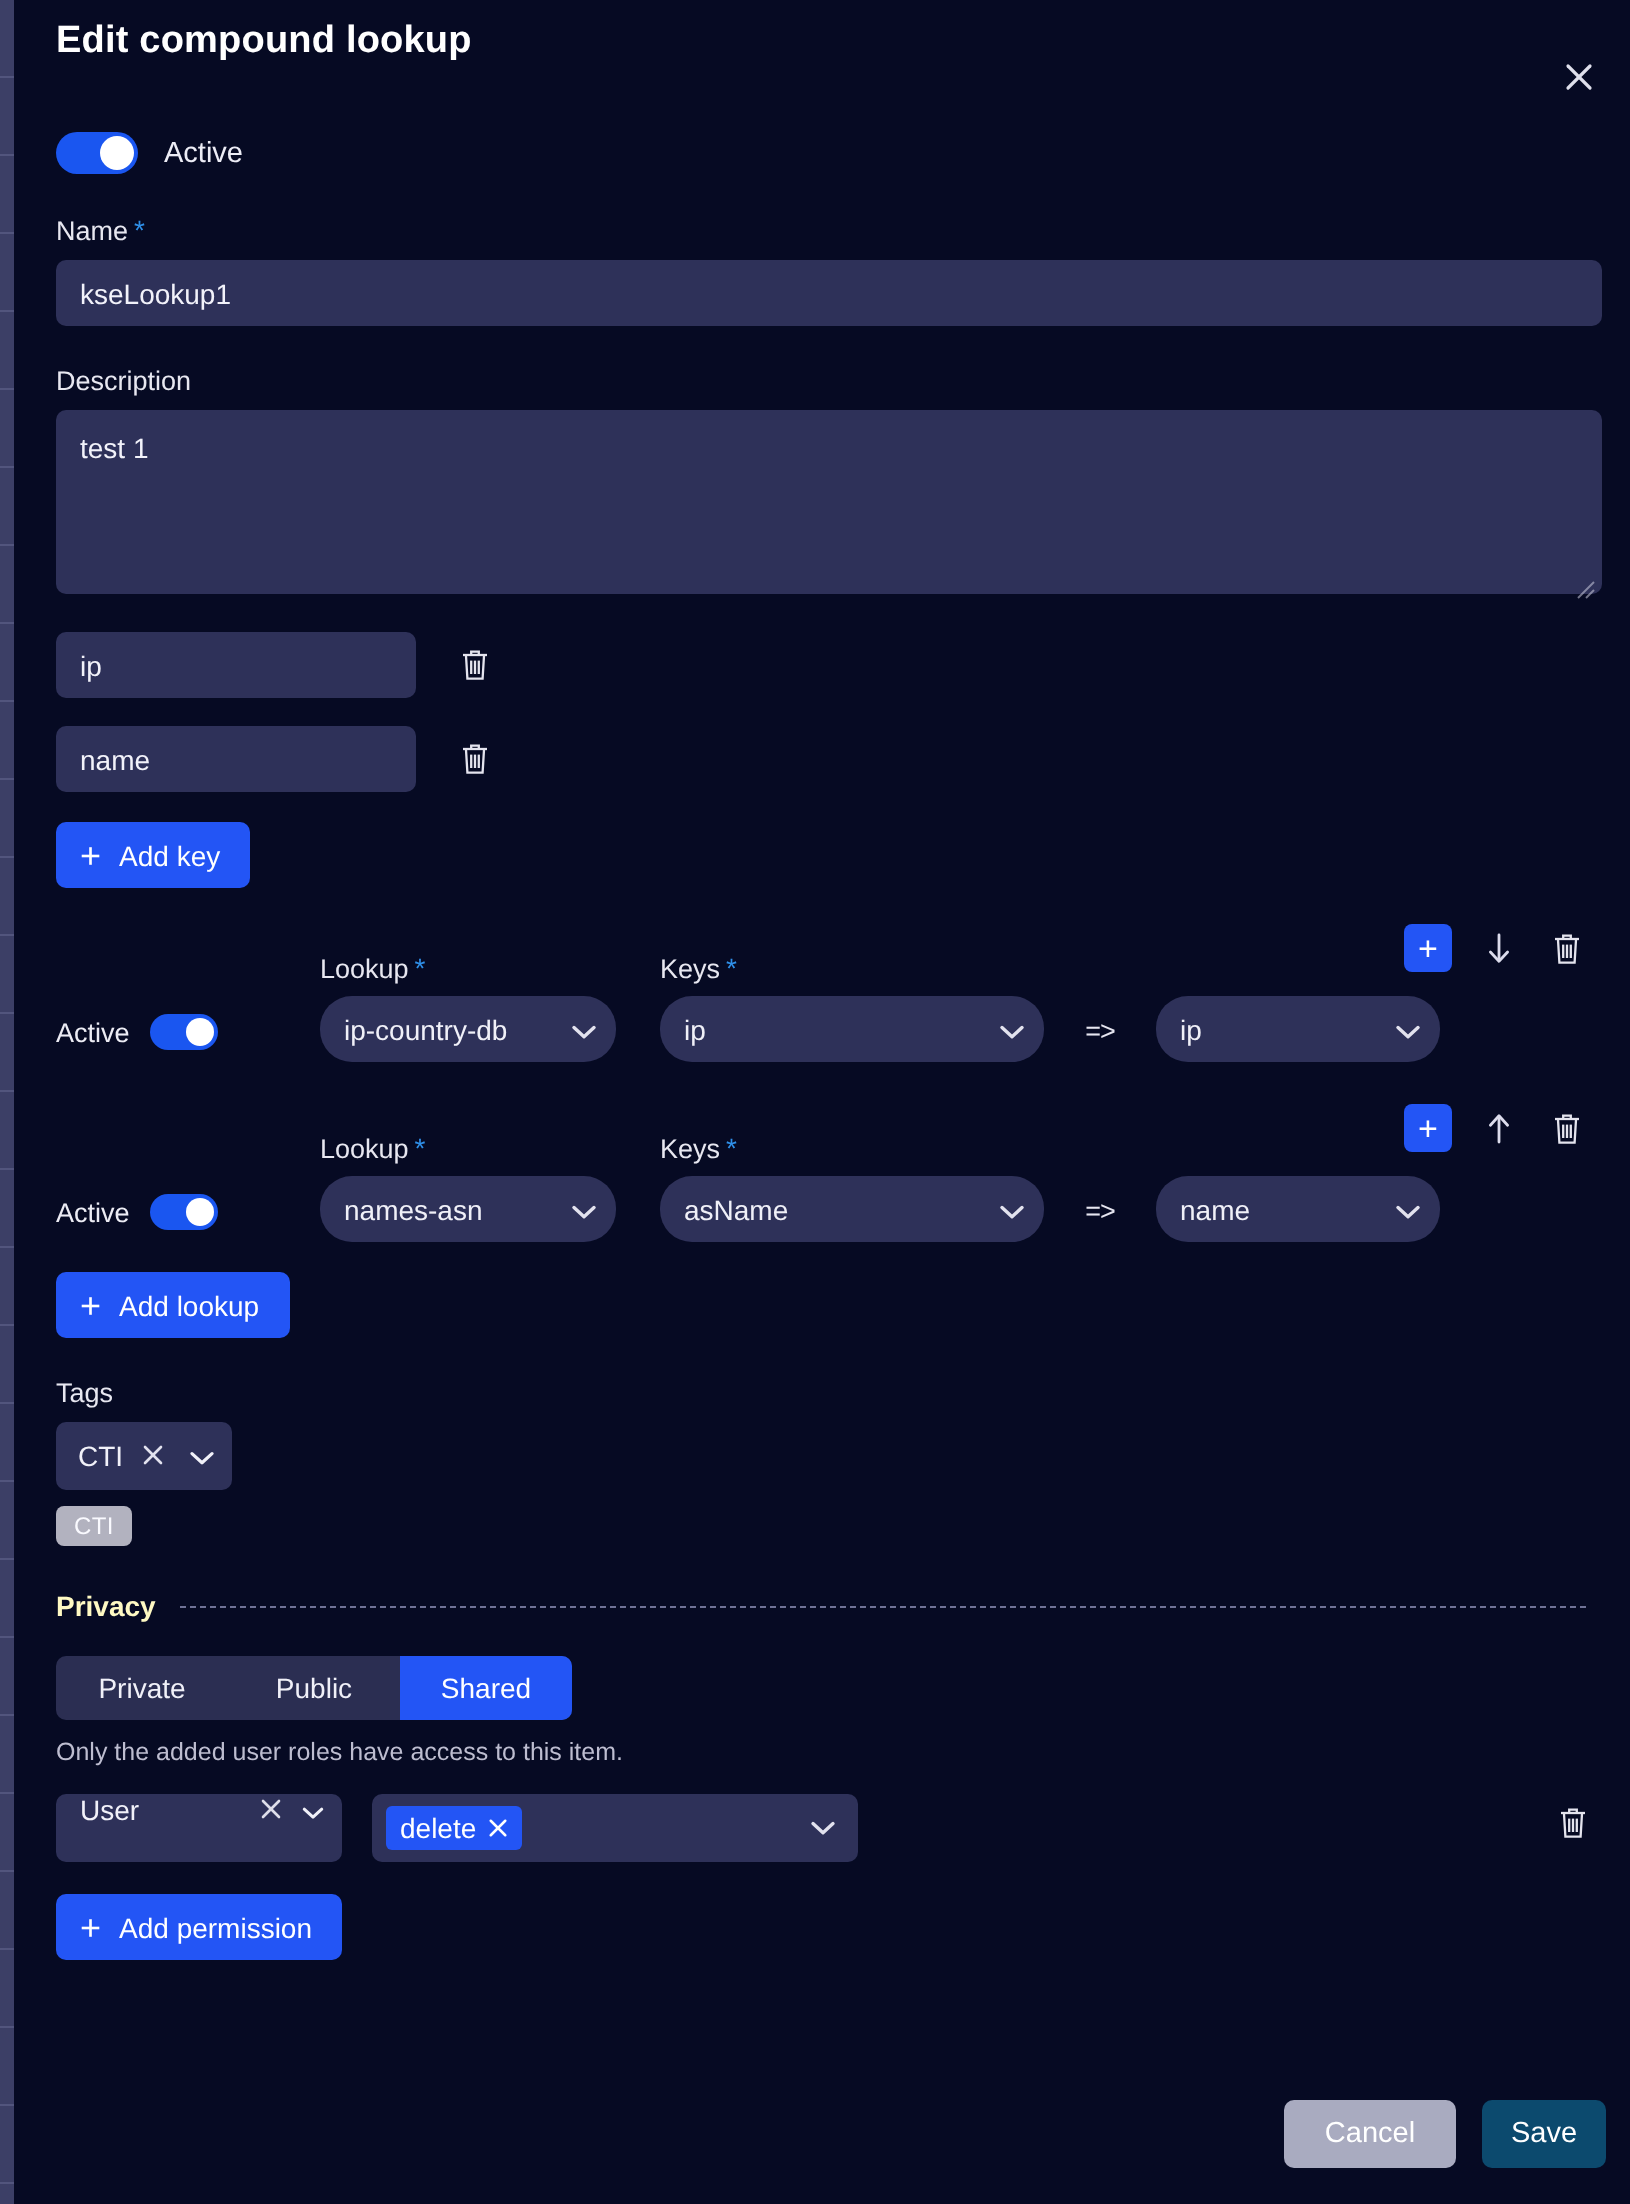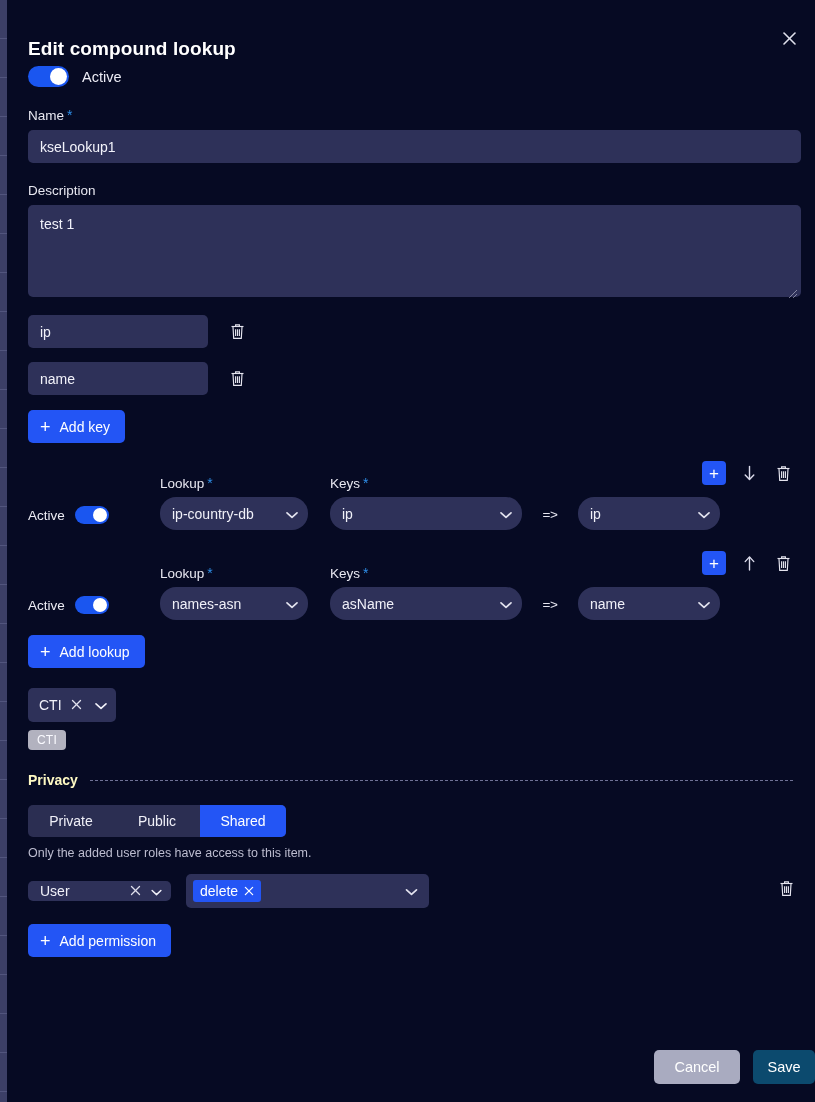--- a/index.html
+++ b/index.html
@@ -30,21 +30,21 @@
     left: 7px; top: 0;
     width: 808px; height: 1102px;
     background: #060a23;
     z-index: 2;
     color: #e9e9f2;
   }
 
   
   #modal-header {
     position: relative;
-    padding: 38px 24px 0 21px;
+    padding: 10px 24px 0 21px;
     height: 62px;
   }
   #modal-title {
     font-size: 19px;
     font-weight: bold;
     letter-spacing: .1px;
     color: #ffffff;
   }
   #close-btn {
     position: absolute;
@@ -247,22 +247,22 @@
   .hint { margin-top: 9px; font-size: 12.5px; color: #bdbdd0; }
 
   .perm-row {
     margin-top: 14px;
     display: flex; align-items: center;
     position: relative;
     gap: 15px;
   }
   .perm-role {
     background: #2e3159; border-radius: 5px;
-    width: 143px; height: 20px;
-    display: flex; align-items: center;
+    width: 143px; height: 34px;
+    display: flex; align-items: flex-start;
     padding: 0 9px 0 12px;
     font-size: 14px; color: #f1f1f9; cursor: pointer;
   }
   .perm-role .nm { flex: 1; }
   .perm-role .x { margin-right: 10px; color: #dedeea; }
   .perm-multi {
     background: #2e3159; border-radius: 5px;
     width: 243px; height: 34px;
     display: flex; align-items: center;
     padding: 0 10px 0 7px;
@@ -274,21 +274,21 @@
     font-size: 14px;
     padding: 3px 7px;
     display: inline-flex; align-items: center; gap: 6px;
   }
   .perm-multi .chev { position: absolute; right: 11px; top: 50%; transform: translateY(-50%); }
   .perm-trash { position: absolute; right: 7px; top: 6px; cursor: pointer; color: #e4e4ee; }
 
   
   #modal-footer {
     position: absolute;
-    right: 0; bottom: 18px;
+    right: 12px; bottom: 18px;
     display: flex; gap: 13px; align-items: center;
   }
   .btn-cancel {
     background: #a9abc0; color: #ffffff;
     border: none; border-radius: 5px;
     font-family: "Liberation Sans", sans-serif;
     font-size: 14.5px;
     width: 86px; height: 34px; cursor: pointer;
   }
   .btn-save {
@@ -544,20 +544,21 @@
     </div>
 
     <div style="margin-top:4px;">
       <button class="btn-blue">
         <span class="plus">+</span>
         <span>Add lookup</span>
       </button>
     </div>
 
     <div id="tags-block">
+      <label class="field-label">Tags</label>
       <div class="tag-select">
         <span>CTI</span>
         <span class="x">
           <svg width="11" height="11" viewBox="0 0 11 11" fill="none" stroke="currentColor" stroke-width="1.3" stroke-linecap="round">
               <line x1="1.5" y1="1.5" x2="9.5" y2="9.5"></line>
               <line x1="9.5" y1="1.5" x2="1.5" y2="9.5"></line>
             </svg>
         </span>
         <span style="margin-left:4px;">
           <svg width="12" height="8" viewBox="0 0 12 8" fill="none" stroke="currentColor" stroke-width="1.6" stroke-linecap="round" stroke-linejoin="round">

